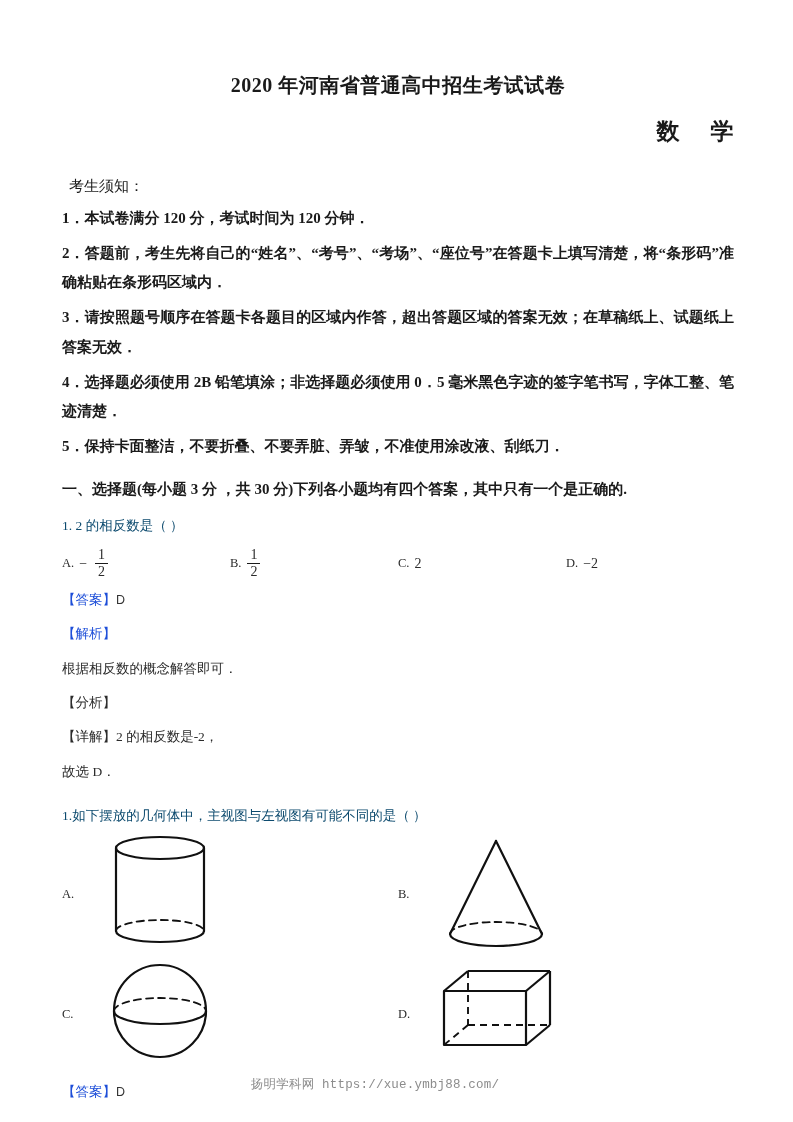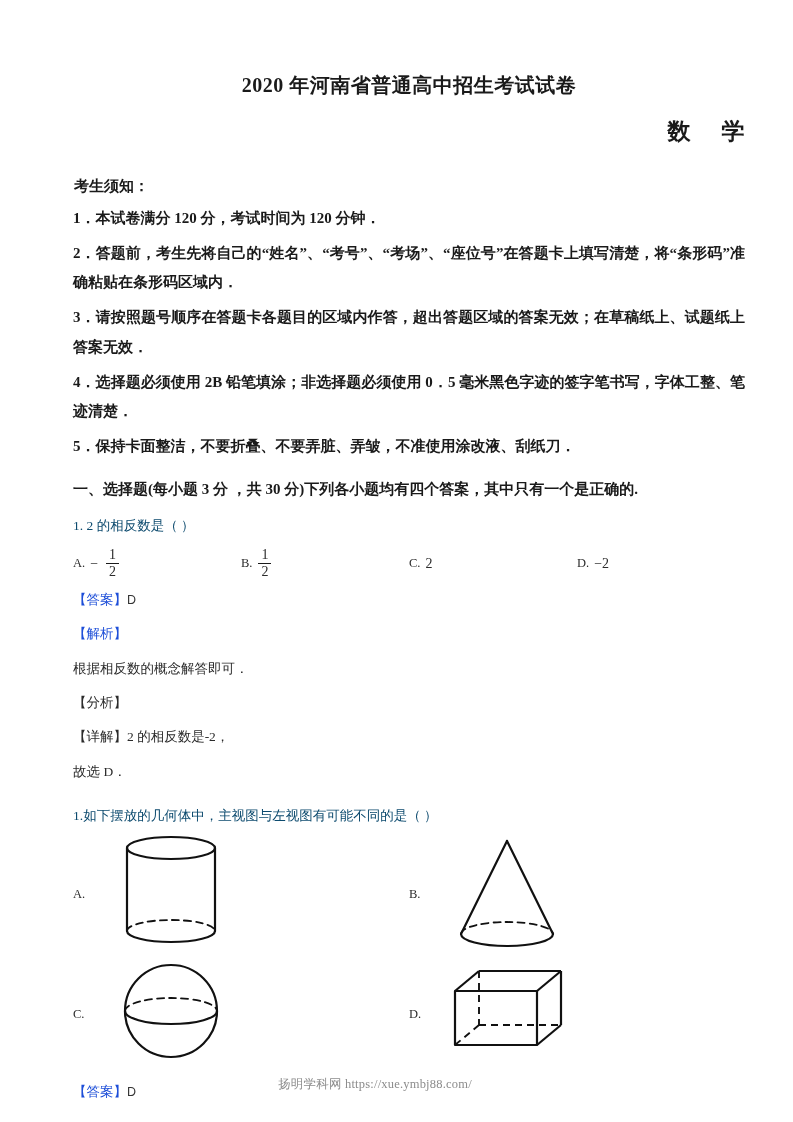--- a/index.html
+++ b/index.html
@@ -16,21 +16,21 @@
     position: relative;
     width: 793px;
     height: 1122px;
     margin: 0 auto;
     background: #ffffff;
     overflow: hidden;
     box-sizing: border-box;
   }
   .content {
     position: absolute;
-    left: 73px;
+    left: 62px;
     top: 0;
     width: 672px;
   }
 
   
   .doc-title {
     text-align: center;
     font-weight: bold;
     font-size: 20px;
     letter-spacing: 0.5px;
@@ -41,23 +41,23 @@
     text-align: right;
     font-weight: bold;
     font-size: 23px;
     margin: 18px 0 0 0;
     letter-spacing: 0.5px;
   }
   .doc-subject .sp { display: inline-block; width: 18px; }
 
   
   .notice-label {
-    font-weight: bold;
+    font-weight: normal;
     font-size: 15px;
-    margin: 28px 0 0 1px;
+    margin: 28px 0 0 7px;
     line-height: 1.5;
   }
   .notice-item {
     font-weight: bold;
     font-size: 15px;
     line-height: 1.95;
     margin: 6px 0 0 0;
     text-align: justify;
     text-justify: inter-ideograph;
   }
@@ -145,21 +145,21 @@
   .fig-art { width: 250px; height: 120px; }
   .fig-art svg { display: block; }
 
   
   .footer {
     position: absolute;
     left: 0;
     top: 1076px;
     width: 750px;
     text-align: center;
-    font-family: Liberation Serif, serif;
+    font-family: Liberation Mono, monospace;
     font-size: 12.5px;
     color: #8c8c8c;
     letter-spacing: 0.2px;
   }
 </style>
 </head>
 <body>
 
 <div class="page">
   <div class="content">

